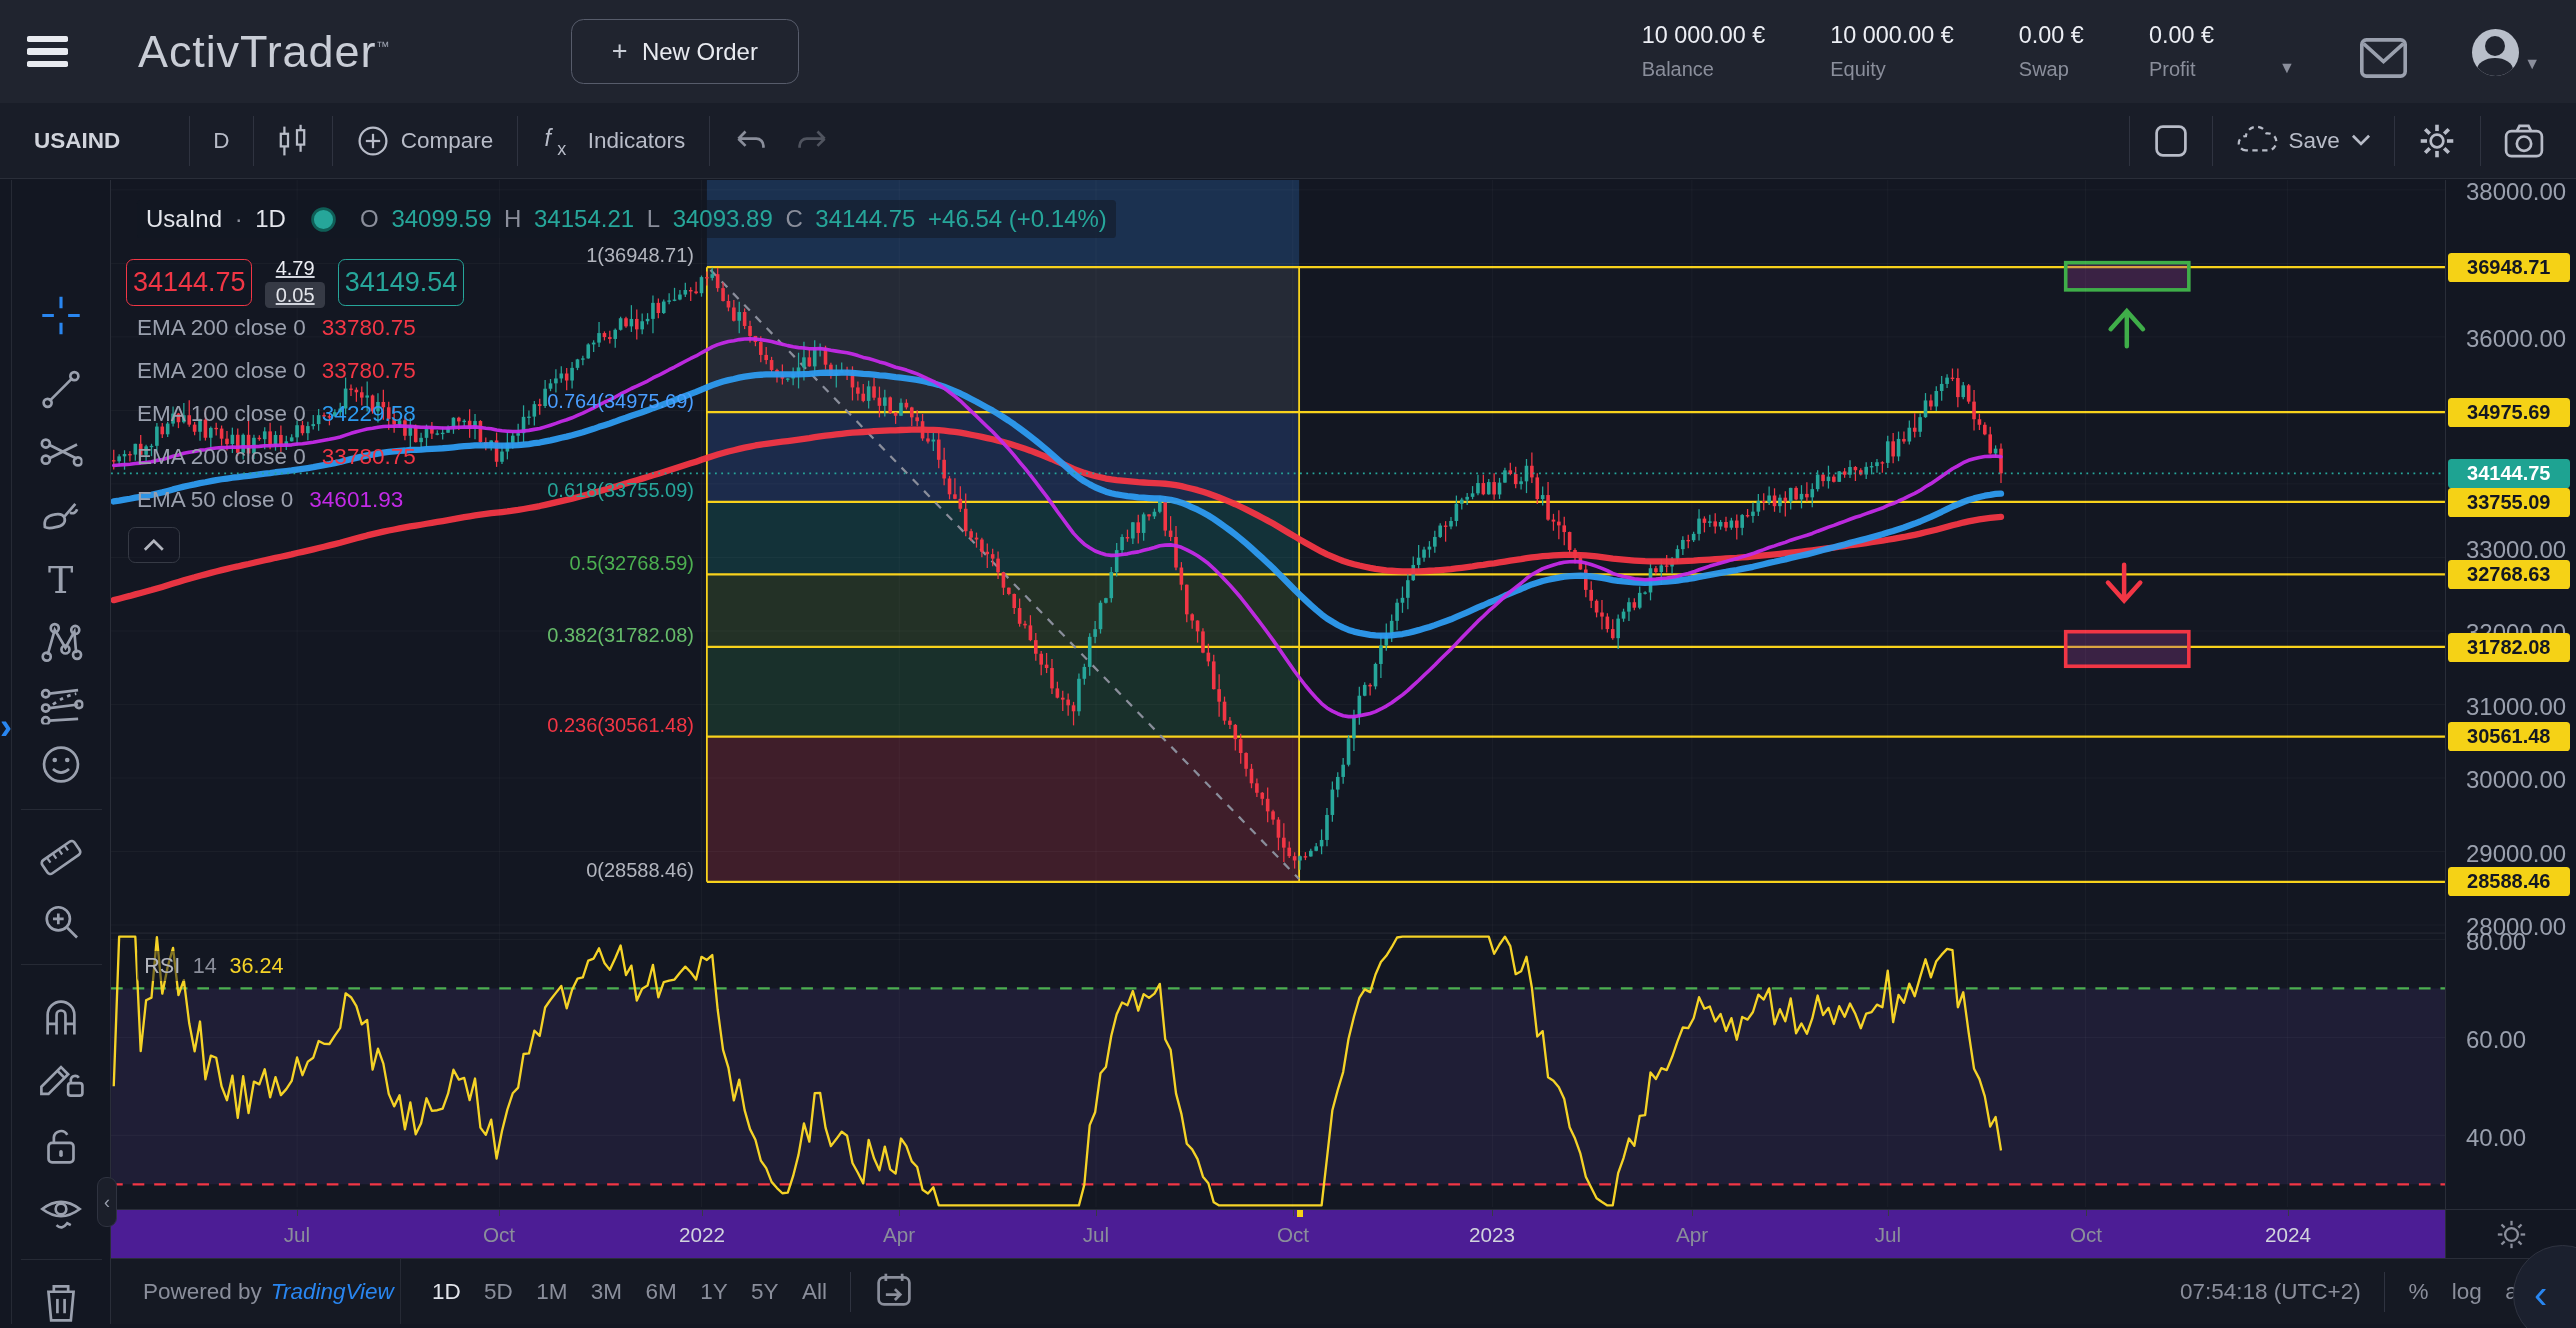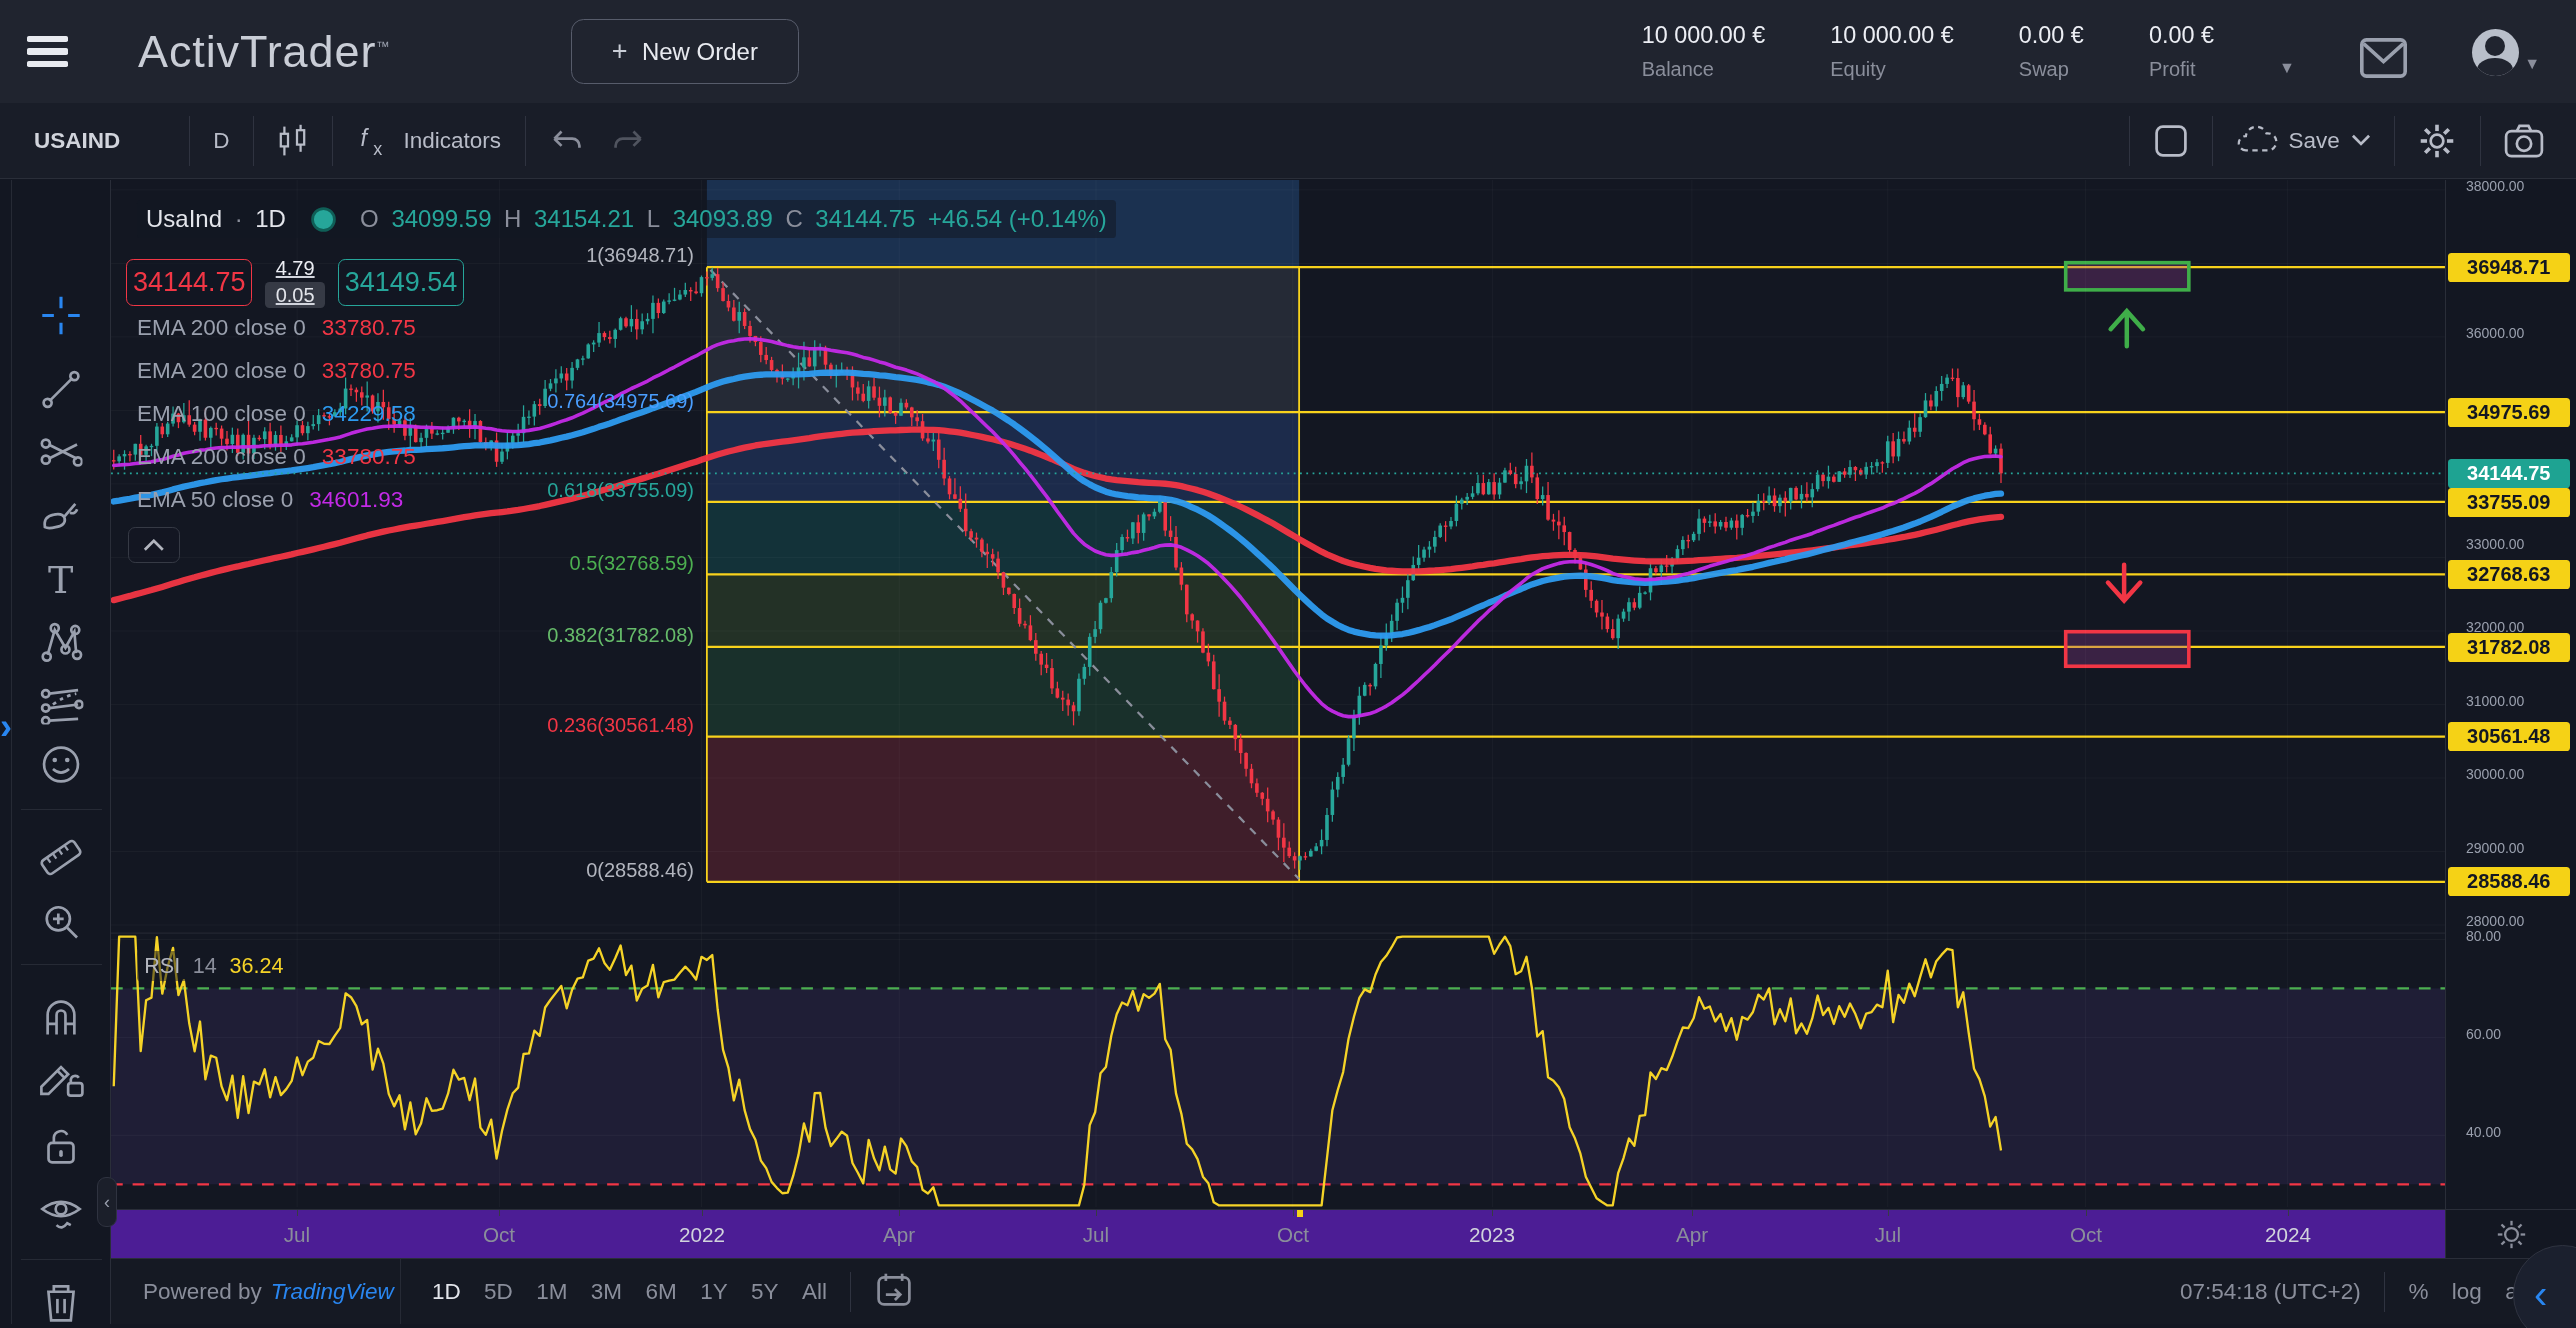--- a/index.html
+++ b/index.html
@@ -41,21 +41,21 @@
   .tool-div { position:absolute; left:9px; width:81px; height:0.9px; background:#262a35; }
   #collapse-tab { position:absolute; left:97px; top:1177px; width:20px; height:50px; background:#1b1f2a;
     border:0.9px solid #2f3340; border-radius:9px; display:flex; align-items:center; justify-content:center;
     color:#9aa0ae; font-size:18px; cursor:pointer; z-index:30; }
   #expand-left { position:absolute; left:0px; top:703px; width:23.4px; height:47px; color:#2986f0;
     font-size:36px; font-weight:bold; display:flex; align-items:center; cursor:pointer; z-index:30; }
   
   #chart-wrap { position:absolute; left:111px; top:180px; width:2334px; height:1029px; }
   #price-axis { position:absolute; left:2445px; top:180px; width:131px; height:1029px; background:#131722;
     border-left:0.9px solid #2a2e39; }
-  .pa-tick { position:absolute; left:20px; font-size:14px; color:#9aa0ae; }
+  .pa-tick { position:absolute; left:20px; font-size:24px; color:#9aa0ae; }
   .pa-badge { position:absolute; left:1.8px; width:122px; height:29px; border-radius:3.6px; font-size:20px; font-weight:bold;
     display:flex; align-items:center; justify-content:center; }
   .pa-badge.fib { background:#f5d216; color:#131722; }
   .pa-badge.cur { background:#1ea392; color:#ffffff; }
   
   .legend-row { position:absolute; left:26px; top:20px; display:flex; align-items:center; gap:12.6px;
     font-size:24px; background:rgba(19,23,34,0.55); padding:3.6px 9px; border-radius:3.6px; }
   .ohlc-l { color:#8a8e9b; }
   .ohlc-v { color:#26a69a; }
   #quote-row { position:absolute; left:15.3px; top:77px; display:flex; align-items:center; gap:12.6px; }
@@ -162,20 +162,28 @@
           <rect x="4" y="12" width="8" height="14"></rect>
           <line x1="8" y1="4" x2="8" y2="12"></line>
           <line x1="8" y1="26" x2="8" y2="36"></line>
           <rect x="22" y="8" width="8" height="16"></rect>
           <line x1="26" y1="2" x2="26" y2="8"></line>
           <line x1="26" y1="24" x2="26" y2="32"></line>
         </g>
       </svg>
   </div>
   <div class="tb-sep"></div>
+  <div class="tb-item">
+    <svg width="34" height="34" viewBox="0 0 38 38">
+        <circle cx="19" cy="19" r="15" fill="none" stroke="#b8bcc8" stroke-width="2.5"></circle>
+        <line x1="19" y1="11" x2="19" y2="27" stroke="#b8bcc8" stroke-width="2.5"></line>
+        <line x1="11" y1="19" x2="27" y2="19" stroke="#b8bcc8" stroke-width="2.5"></line>
+      </svg>
+    <span>Compare</span>
+  </div>
   <div class="tb-sep"></div>
   <div class="tb-item">
     <svg width="36" height="36" viewBox="0 0 40 40" style="font-size:25px">
         <text x="4" y="26" font-size="26" fill="#b8bcc8" font-style="italic">f</text>
         <text x="18" y="36" font-size="20" fill="#b8bcc8">x</text>
       </svg>
     <span>Indicators</span>
   </div>
   <div class="tb-sep"></div>
   <div class="tb-item">

